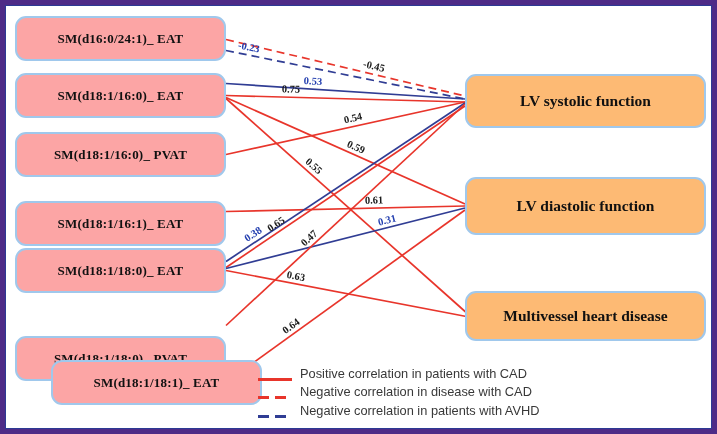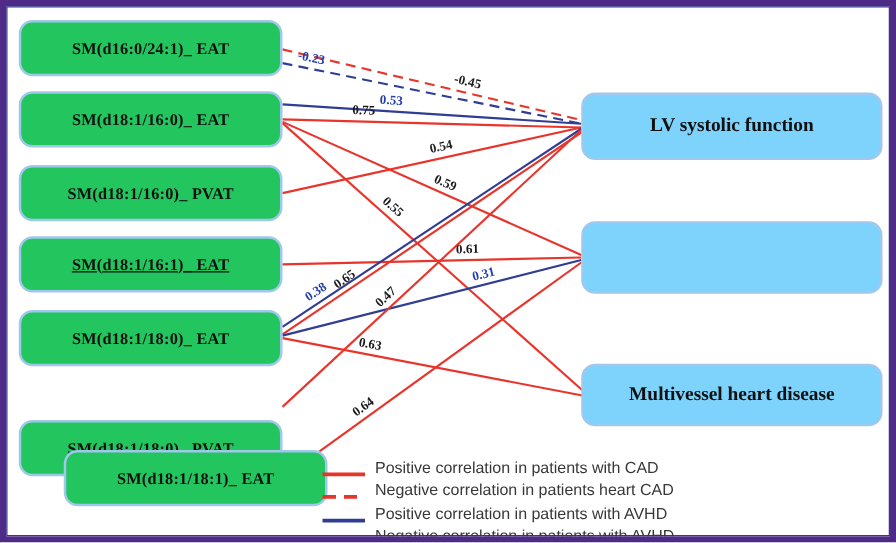--- a/index.html
+++ b/index.html
@@ -21,32 +21,32 @@
     font-weight:bold;
     color:#1b1b1b;
     white-space:nowrap;
     pointer-events:none;
   }
   .edge-label.avhd{color:#2540b0;}
   .lnode{
     position:absolute;
     left:10px;width:211px;height:45px;
     box-sizing:border-box;
-    background:#22c55e;
+    background:#fca5a5;
     border:2px solid #a0c8ec;
     border-radius:11px;
     display:flex;align-items:center;justify-content:center;
     font-size:13px;font-weight:bold;color:#111;
     letter-spacing:.2px;
   }
   .rnode{
     position:absolute;
     left:460px;width:241px;
     box-sizing:border-box;
-    background:#7dd3fc;
+    background:#fdba74;
     border:2px solid #a0c8ec;
     border-radius:11px;
     display:flex;flex-direction:column;align-items:center;justify-content:center;
     color:#111;text-align:center;
   }
   .rnode .rtitle{font-size:15.5px;font-weight:bold;line-height:1.25;}
   .rnode .rsub{font-size:14.5px;font-weight:normal;line-height:1.2;}
   #legend{
     position:absolute;left:253px;top:357px;
     font-family:"Liberation Sans", sans-serif;
@@ -98,54 +98,51 @@
   <div id="left-column">
       <div class="lnode" style="top: 11px;">
         <span>SM(d16:0/24:1)_ EAT</span>
       </div>
       <div class="lnode" style="top: 68px;">
         <span>SM(d18:1/16:0)_ EAT</span>
       </div>
       <div class="lnode" style="top: 127px;">
         <span>SM(d18:1/16:0)_ PVAT</span>
       </div>
-      <div class="lnode" style="top: 184px; text-decoration: underline;">
+      <div class="lnode" style="top: 196px;">
         <span>SM(d18:1/16:1)_ EAT</span>
       </div>
       <div class="lnode" style="top: 243px;">
         <span>SM(d18:1/18:0)_ EAT</span>
       </div>
       <div class="lnode" style="top: 298px; margin-top: 33px;">
         <span>SM(d18:1/18:0)_ PVAT</span>
       </div>
       <div class="lnode" style="top: 355px; margin-left: 36px;">
         <span>SM(d18:1/18:1)_ EAT</span>
       </div>
     </div>
   <div id="right-column">
       <div class="rnode" style="top: 69px; height: 54px;">
         <div class="rtitle">LV systolic function</div>
       </div>
       <div class="rnode" style="top: 172px; height: 58px;">
+        <div class="rtitle">LV diastolic function</div>
       </div>
       <div class="rnode" style="top: 286px; height: 50px;">
         <div class="rtitle">Multivessel heart disease</div>
       </div>
     </div>
   <div id="legend">
       <div class="legend-row">
         <span class="legend-swatch cad-positive"></span>
         <span>Positive correlation in patients with CAD</span>
       </div>
       <div class="legend-row">
         <span class="legend-swatch cad-negative"></span>
-        <span>Negative correlation in patients heart CAD</span>
-      </div>
-      <div class="legend-row">
-        <span class="legend-swatch avhd-positive"></span>
-        <span>Positive correlation in patients with AVHD</span>
+        <span>Negative correlation in disease with CAD</span>
       </div>
       <div class="legend-row">
         <span class="legend-swatch avhd-negative"></span>
         <span>Negative correlation in patients with AVHD</span>
       </div>
     </div>
 </div>
 
 </body></html>

